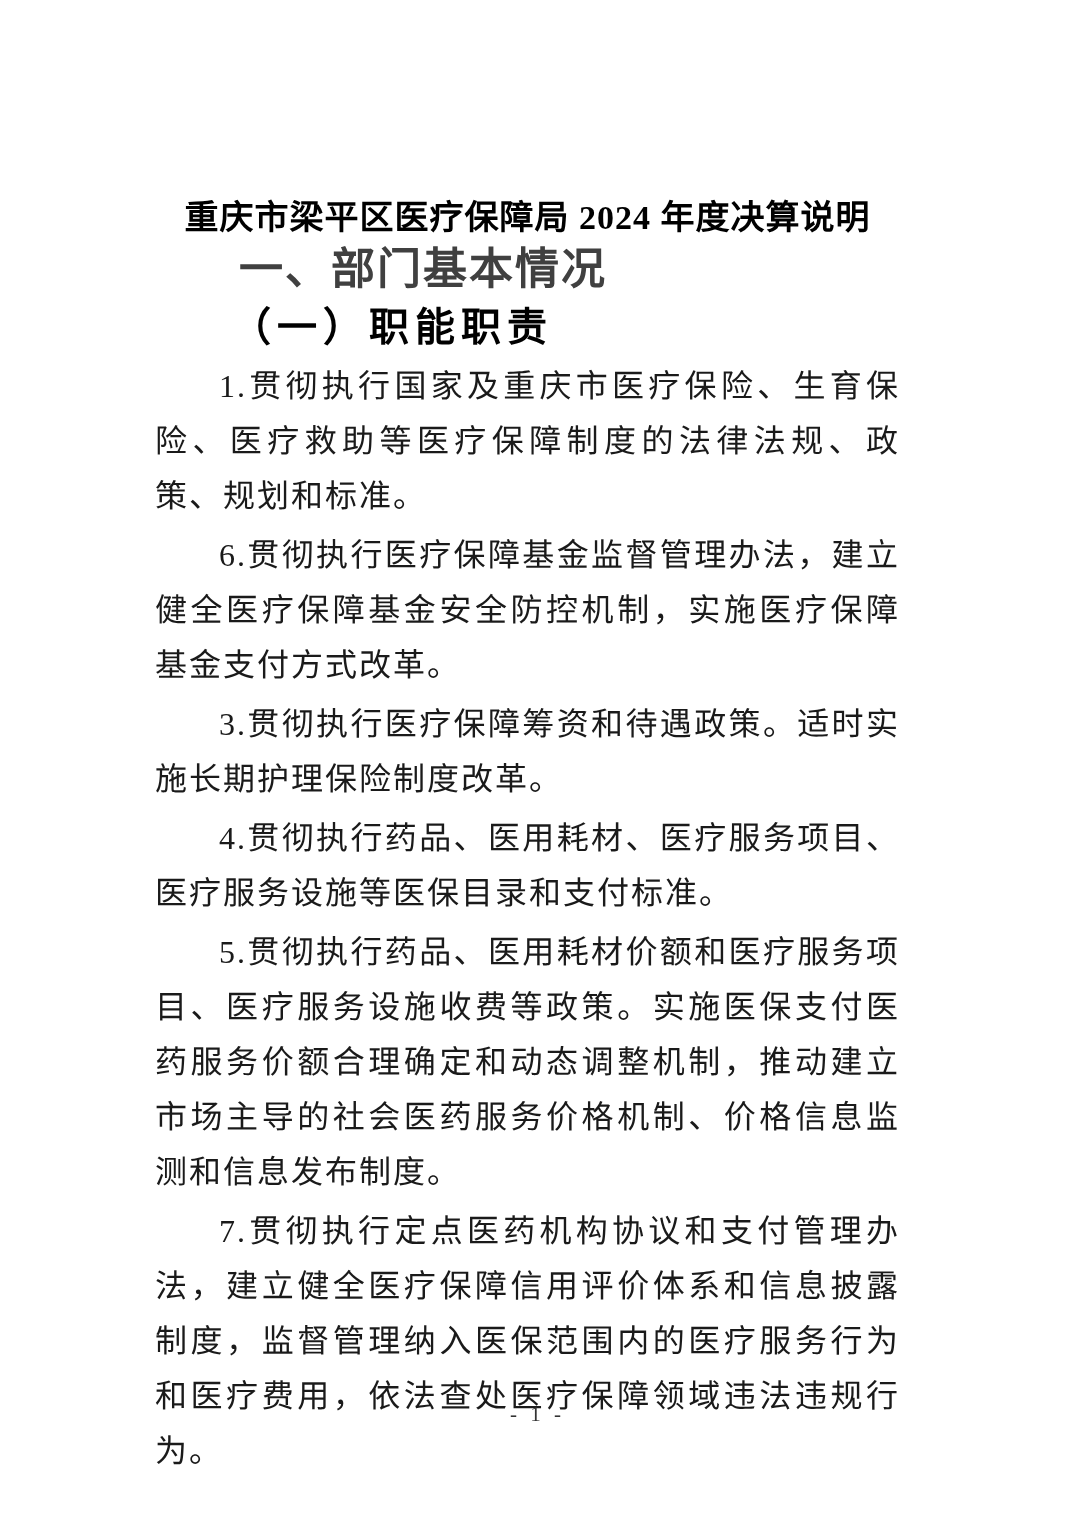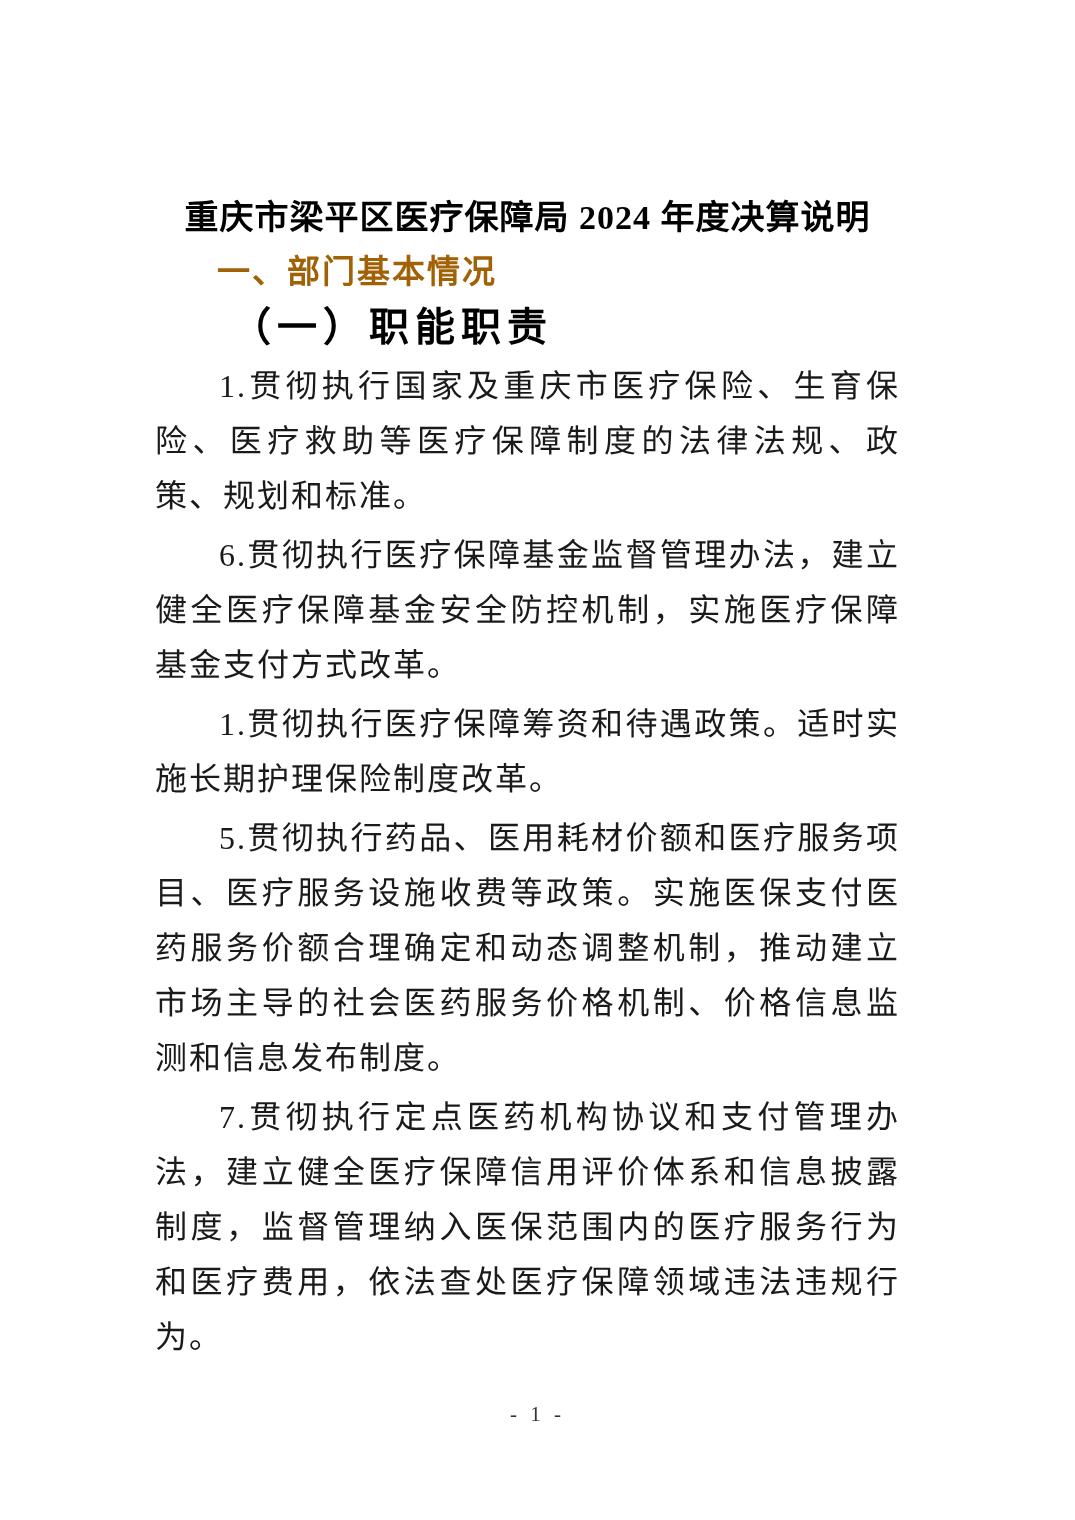--- a/index.html
+++ b/index.html
@@ -27,27 +27,27 @@
     font-size: 34px;
     font-weight: 700;
     line-height: 55px;
     text-align: center;
     letter-spacing: 1px;
     color: #000000;
     white-space: nowrap;
   }
   .h-level1 {
     margin: 0;
-    font-family: Liberation Serif, serif;
-    font-size: 33px;
+    font-family: Liberation Mono, monospace;
+    font-size: 44px;
     font-weight: 700;
     line-height: 55px;
     text-indent: 2em;
     letter-spacing: 2px;
-    color: #a16207;
+    color: #404040;
   }
   .h-level2 {
     margin: 0;
     font-family: "Liberation Serif", "DejaVu Serif", serif;
     font-size: 40px;
     font-weight: 700;
     line-height: 55px;
     text-indent: 2em;
     letter-spacing: 6px;
     color: #000000;
@@ -78,18 +78,19 @@
 </head>
 <body>
 
 <div class="page">
   <main class="content">
     <h1 class="doc-title">重庆市梁平区医疗保障局 2024 年度决算说明</h1>
     <h2 class="h-level1">一、部门基本情况</h2>
     <h3 class="h-level2">（一）职能职责</h3>
     <p class="para">1.贯彻执行国家及重庆市医疗保险、生育保险、医疗救助等医疗保障制度的法律法规、政策、规划和标准。</p>
     <p class="para">6.贯彻执行医疗保障基金监督管理办法，建立健全医疗保障基金安全防控机制，实施医疗保障基金支付方式改革。</p>
-    <p class="para">1.贯彻执行医疗保障筹资和待遇政策。适时实施长期护理保险制度改革。</p>
+    <p class="para">3.贯彻执行医疗保障筹资和待遇政策。适时实施长期护理保险制度改革。</p>
+    <p class="para">4.贯彻执行药品、医用耗材、医疗服务项目、医疗服务设施等医保目录和支付标准。</p>
     <p class="para">5.贯彻执行药品、医用耗材价额和医疗服务项目、医疗服务设施收费等政策。实施医保支付医药服务价额合理确定和动态调整机制，推动建立市场主导的社会医药服务价格机制、价格信息监测和信息发布制度。</p>
     <p class="para">7.贯彻执行定点医药机构协议和支付管理办法，建立健全医疗保障信用评价体系和信息披露制度，监督管理纳入医保范围内的医疗服务行为和医疗费用，依法查处医疗保障领域违法违规行为。</p>
   </main>
   <div class="footer">- 1 -</div>
 </div>
 
 </body></html>

